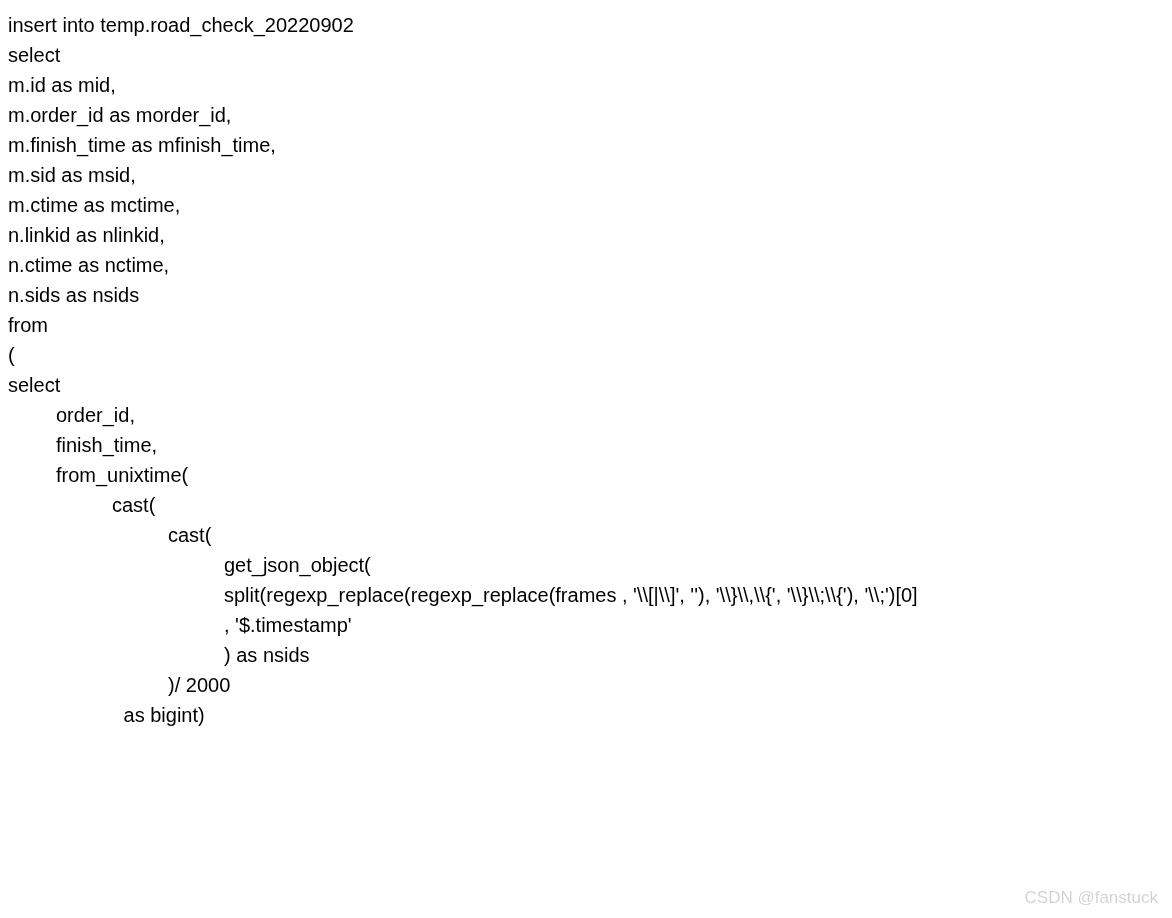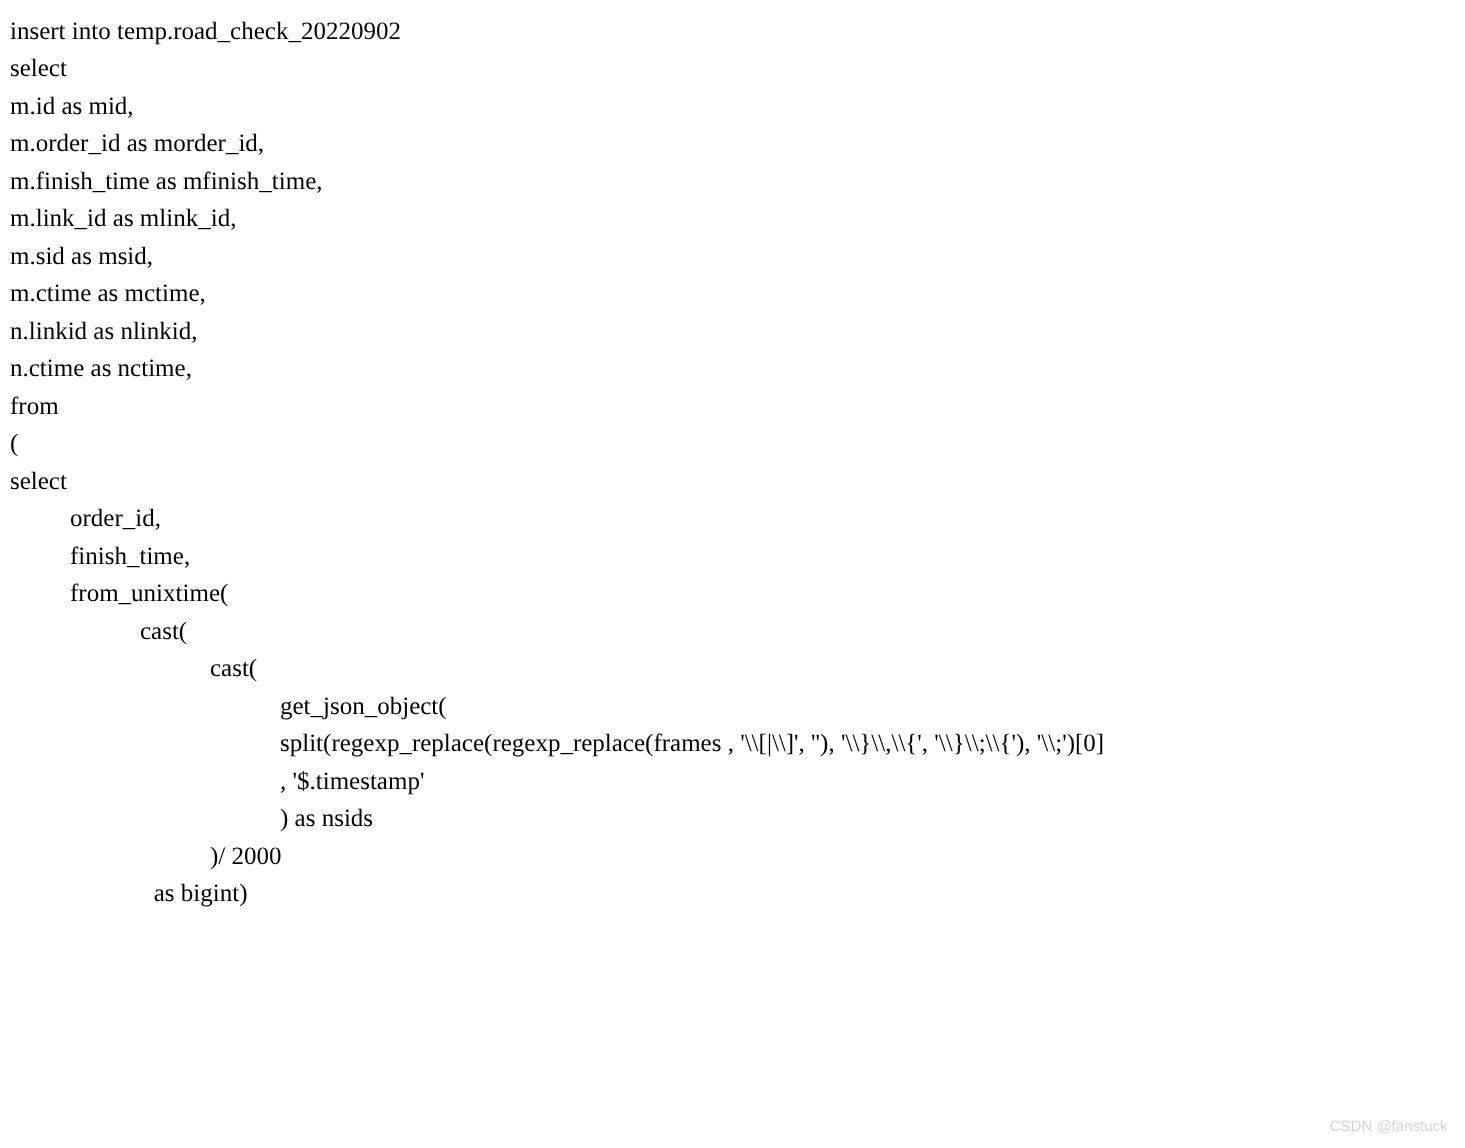--- a/index.html
+++ b/index.html
@@ -13,50 +13,50 @@
       line-height: 1.5;
       color: #000;
       background: #fff;
       padding: 10px 8px;
       position: relative;
       width: 1172px;
       height: 918px;
     }
     .code-line {
       white-space: pre;
-      font-family: Liberation Serif, serif;
+      font-family: Liberation Sans, sans-serif;
     }
     .indent-1 { padding-left: 48px; }
     .indent-2 { padding-left: 104px; }
     .indent-3 { padding-left: 160px; }
     .indent-4 { padding-left: 216px; }
     .indent-2b { padding-left: 110px; }
     .watermark {
       position: absolute;
       bottom: 8px;
       right: 14px;
-      font-size: 12px;
+      font-size: 17px;
       color: rgba(0,0,0,0.18);
       font-family: Arial, sans-serif;
     }
   </style>
 </head>
 <body>
 
 <div class="code-block">
   <div class="code-line">insert into temp.road_check_20220902</div>
   <div class="code-line">select</div>
   <div class="code-line">m.id as mid,</div>
   <div class="code-line">m.order_id as morder_id,</div>
   <div class="code-line">m.finish_time as mfinish_time,</div>
-  <div class="code-line">m.link_id as mlink_id,</div>
   <div class="code-line">m.sid as msid,</div>
   <div class="code-line">m.ctime as mctime,</div>
   <div class="code-line">n.linkid as nlinkid,</div>
   <div class="code-line">n.ctime as nctime,</div>
+  <div class="code-line">n.sids as nsids</div>
   <div class="code-line">from</div>
   <div class="code-line">(</div>
   <div class="code-line">select</div>
   <div class="code-line indent-1">order_id,</div>
   <div class="code-line indent-1">finish_time,</div>
   <div class="code-line indent-1">from_unixtime(</div>
   <div class="code-line indent-2">cast(</div>
   <div class="code-line indent-3">cast(</div>
   <div class="code-line indent-4">get_json_object(</div>
   <div class="code-line indent-4">split(regexp_replace(regexp_replace(frames , '\\[|\\]', ''), '\\}\\,\\{', '\\}\\;\\{'), '\\;')[0]</div>

